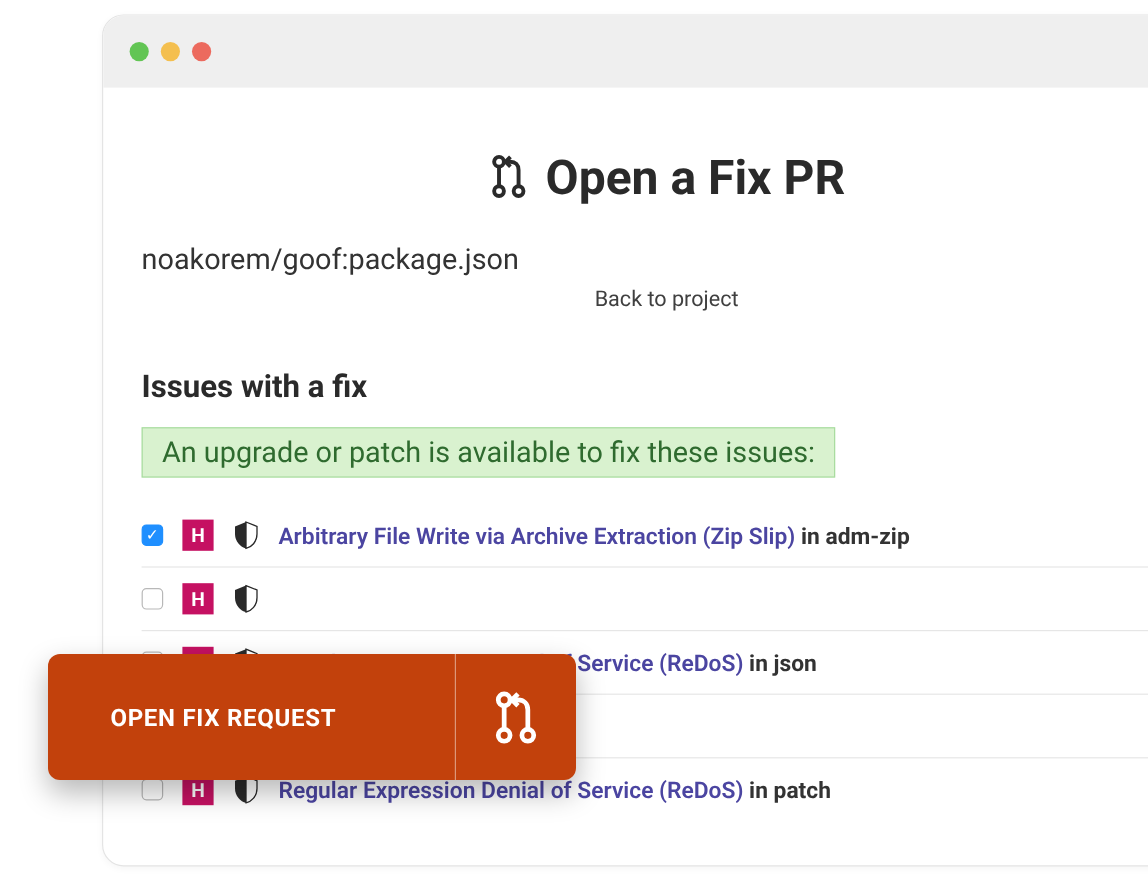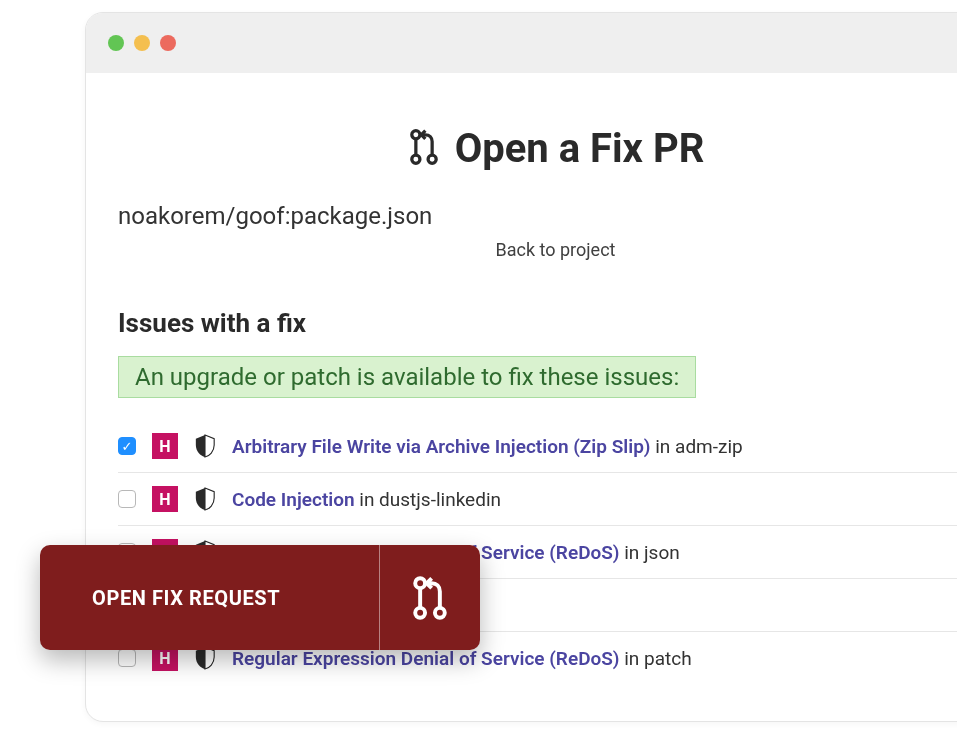--- a/index.html
+++ b/index.html
@@ -102,29 +102,29 @@
     background: #c51162;
     color: #fff;
     font-weight: 700;
     font-size: 16px;
     display:flex; align-items:center; justify-content:center;
     flex-shrink:0;
   }
   .shield-icon { flex-shrink:0; display:flex; }
   .issue-text { display: inline; }
   .issue-link { color: #4b45a1; font-weight: 600; }
-  .issue-suffix { color: #333; font-weight: 400; }
+  .issue-suffix { color: #333; font-weight: 700; }
   .warn-icon { color:#f5a623; font-size:18px; margin-left:4px; }
   .cta-button {
     position: absolute;
     left: 40px;
     top: 545px;
     width: 440px;
     height: 105px;
-    background: #7f1d1d;
+    background: #c2410c;
     border-radius: 10px;
     display: flex;
     align-items: center;
     box-shadow: 0 10px 24px rgba(0,0,0,0.28);
     z-index: 10;
   }
   .cta-label {
     flex: 1;
     color: #fff;
     font-weight: 700;
@@ -171,32 +171,31 @@
     <div class="issues" id="issues-list">
         <div class="issue-row">
           <div class="chk checked">✓</div>
           <div class="sev-badge">H</div>
           <span class="shield-icon">
             <svg width="22" height="24" viewBox="0 0 24 26">
               <path d="M12 1 L22 5 V12 C22 19 17 24 12 25 C7 24 2 19 2 12 V5 Z" fill="#2a2a2a"></path>
               <path d="M12 1 L22 5 V12 C22 19 17 24 12 25 V1 Z" fill="#ffffff" stroke="#2a2a2a" stroke-width="1.2"></path>
             </svg>
           </span>
-          <span class="issue-text"><span class="issue-link">Arbitrary File Write via Archive Injection (Zip Slip)</span><span class="issue-suffix"> in adm-zip</span></span>
-        </div>
-        <div class="issue-row">
-          <div class="chk"></div>
-          <div class="sev-badge">H</div>
-          <span class="shield-icon">
-            <svg width="22" height="24" viewBox="0 0 24 26">
-              <path d="M12 1 L22 5 V12 C22 19 17 24 12 25 C7 24 2 19 2 12 V5 Z" fill="#2a2a2a"></path>
-              <path d="M12 1 L22 5 V12 C22 19 17 24 12 25 V1 Z" fill="#ffffff" stroke="#2a2a2a" stroke-width="1.2"></path>
-            </svg>
-          </span>
-          <span class="issue-text"><span class="issue-link">Code Injection</span><span class="issue-suffix"> in dustjs-linkedin</span></span>
+          <span class="issue-text"><span class="issue-link">Arbitrary File Write via Archive Extraction (Zip Slip)</span><span class="issue-suffix"> in adm-zip</span></span>
+        </div>
+        <div class="issue-row">
+          <div class="chk"></div>
+          <div class="sev-badge">H</div>
+          <span class="shield-icon">
+            <svg width="22" height="24" viewBox="0 0 24 26">
+              <path d="M12 1 L22 5 V12 C22 19 17 24 12 25 C7 24 2 19 2 12 V5 Z" fill="#2a2a2a"></path>
+              <path d="M12 1 L22 5 V12 C22 19 17 24 12 25 V1 Z" fill="#ffffff" stroke="#2a2a2a" stroke-width="1.2"></path>
+            </svg>
+          </span>
         </div>
         <div class="issue-row">
           <div class="chk"></div>
           <div class="sev-badge">H</div>
           <span class="shield-icon">
             <svg width="22" height="24" viewBox="0 0 24 26">
               <path d="M12 1 L22 5 V12 C22 19 17 24 12 25 C7 24 2 19 2 12 V5 Z" fill="#2a2a2a"></path>
               <path d="M12 1 L22 5 V12 C22 19 17 24 12 25 V1 Z" fill="#ffffff" stroke="#2a2a2a" stroke-width="1.2"></path>
             </svg>
           </span>

